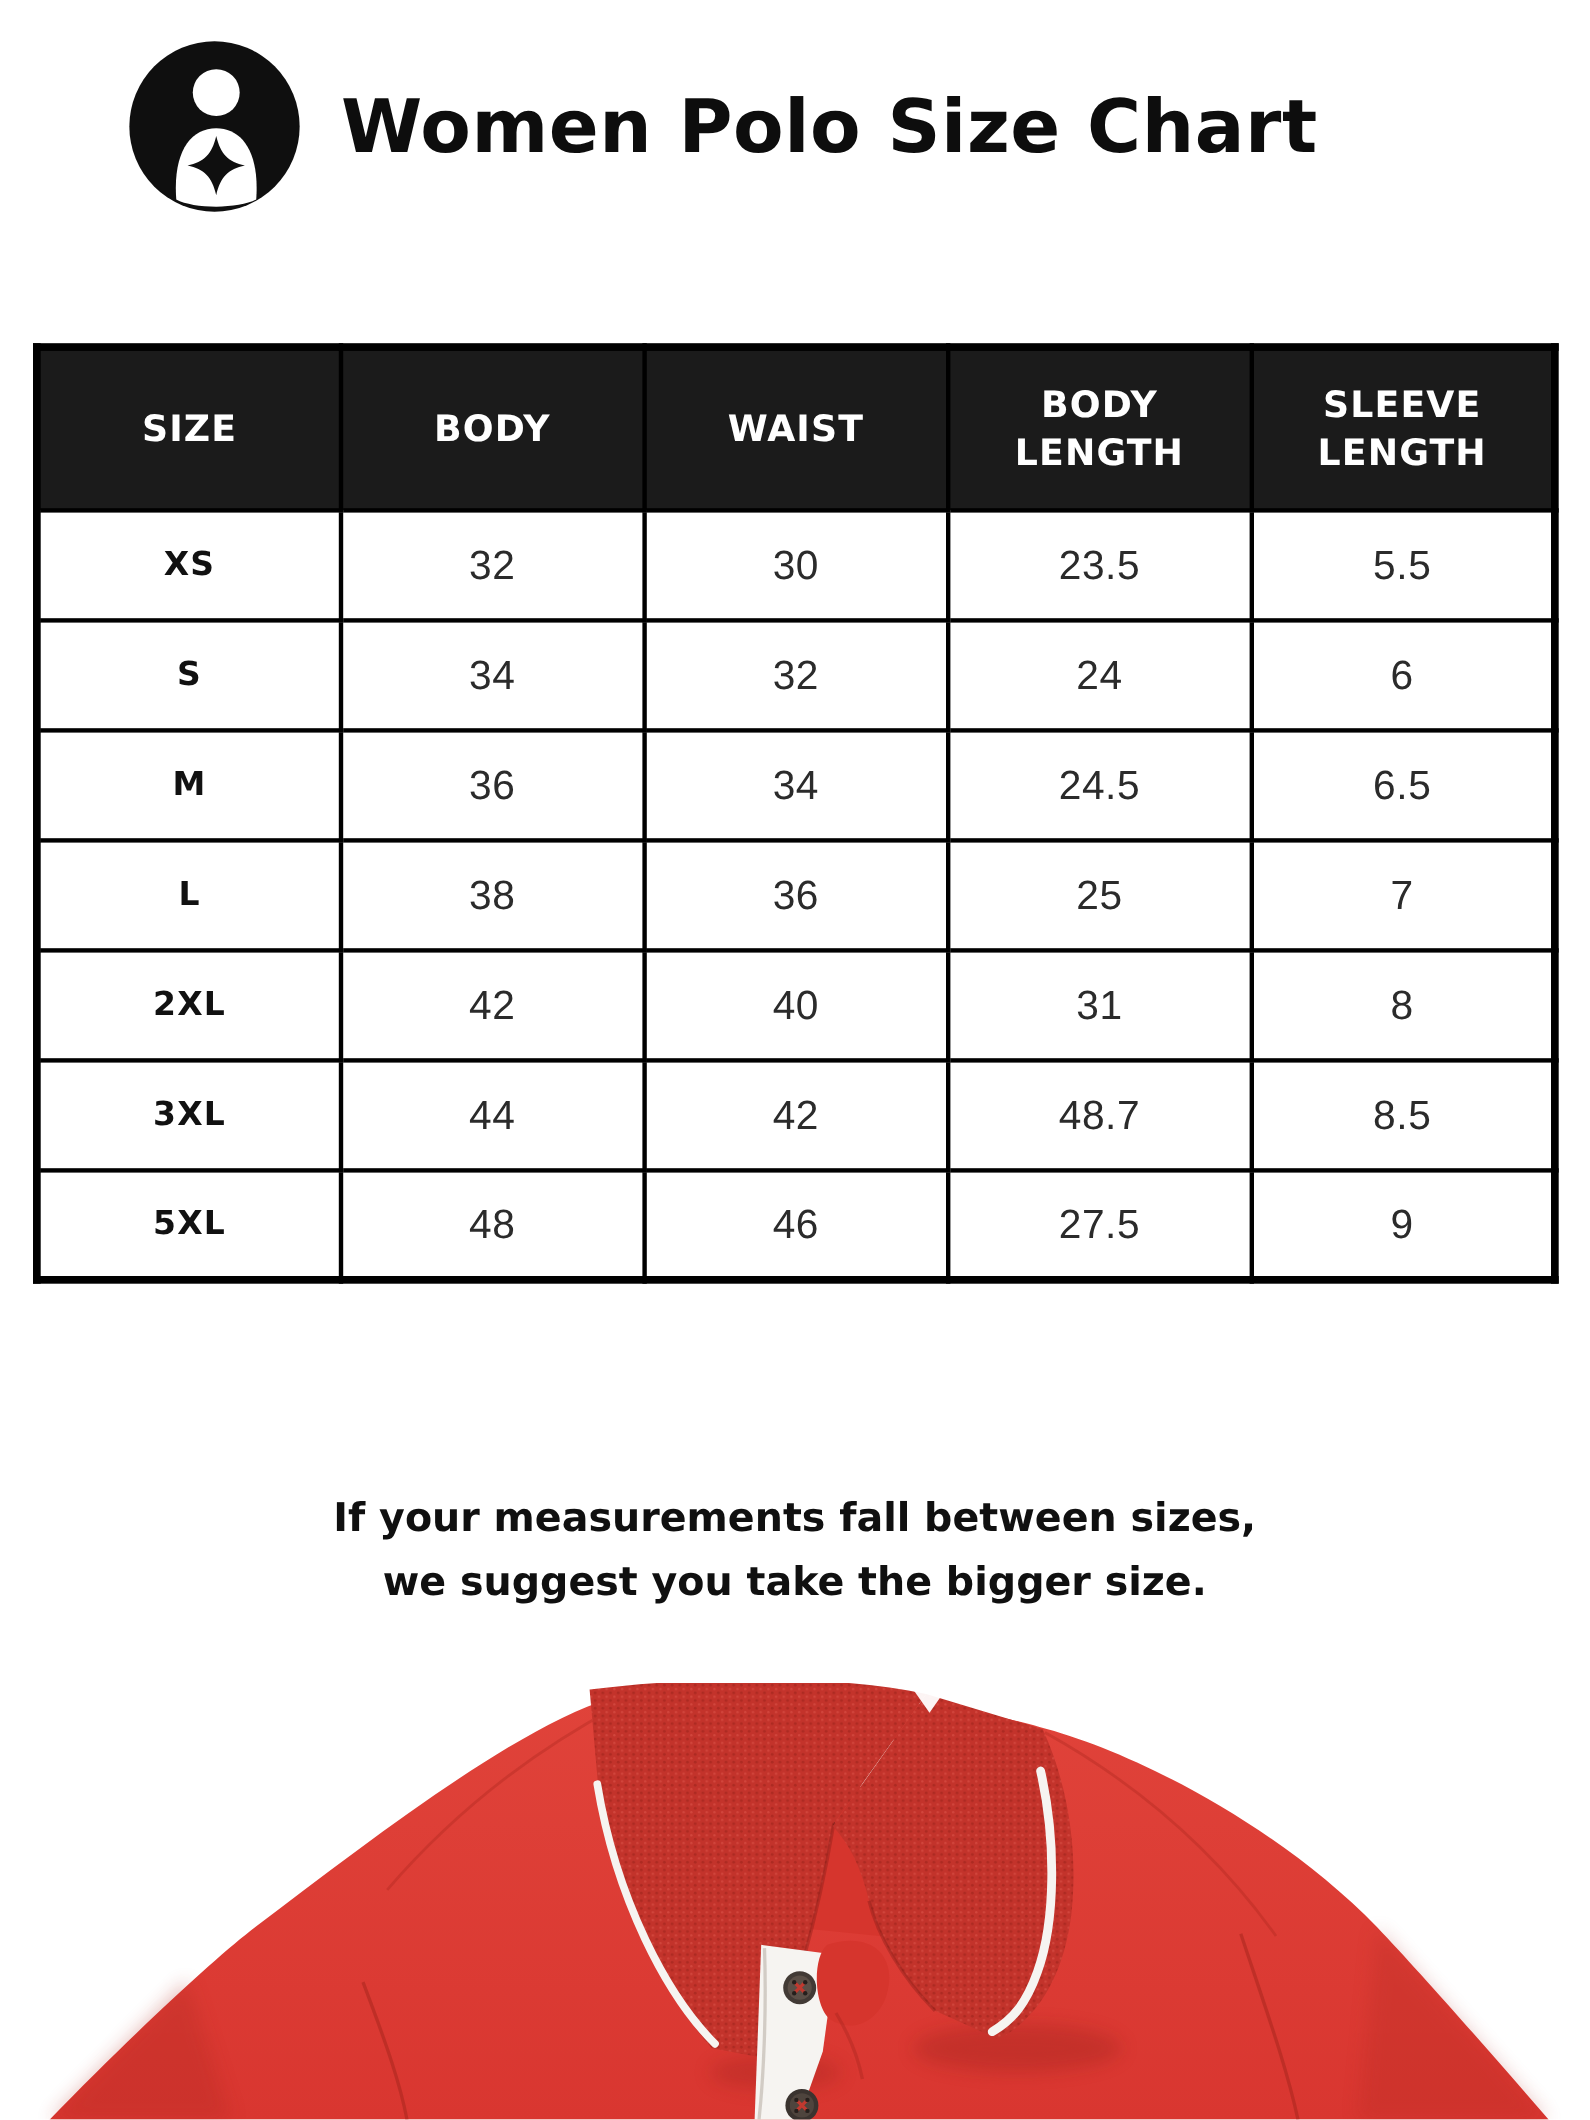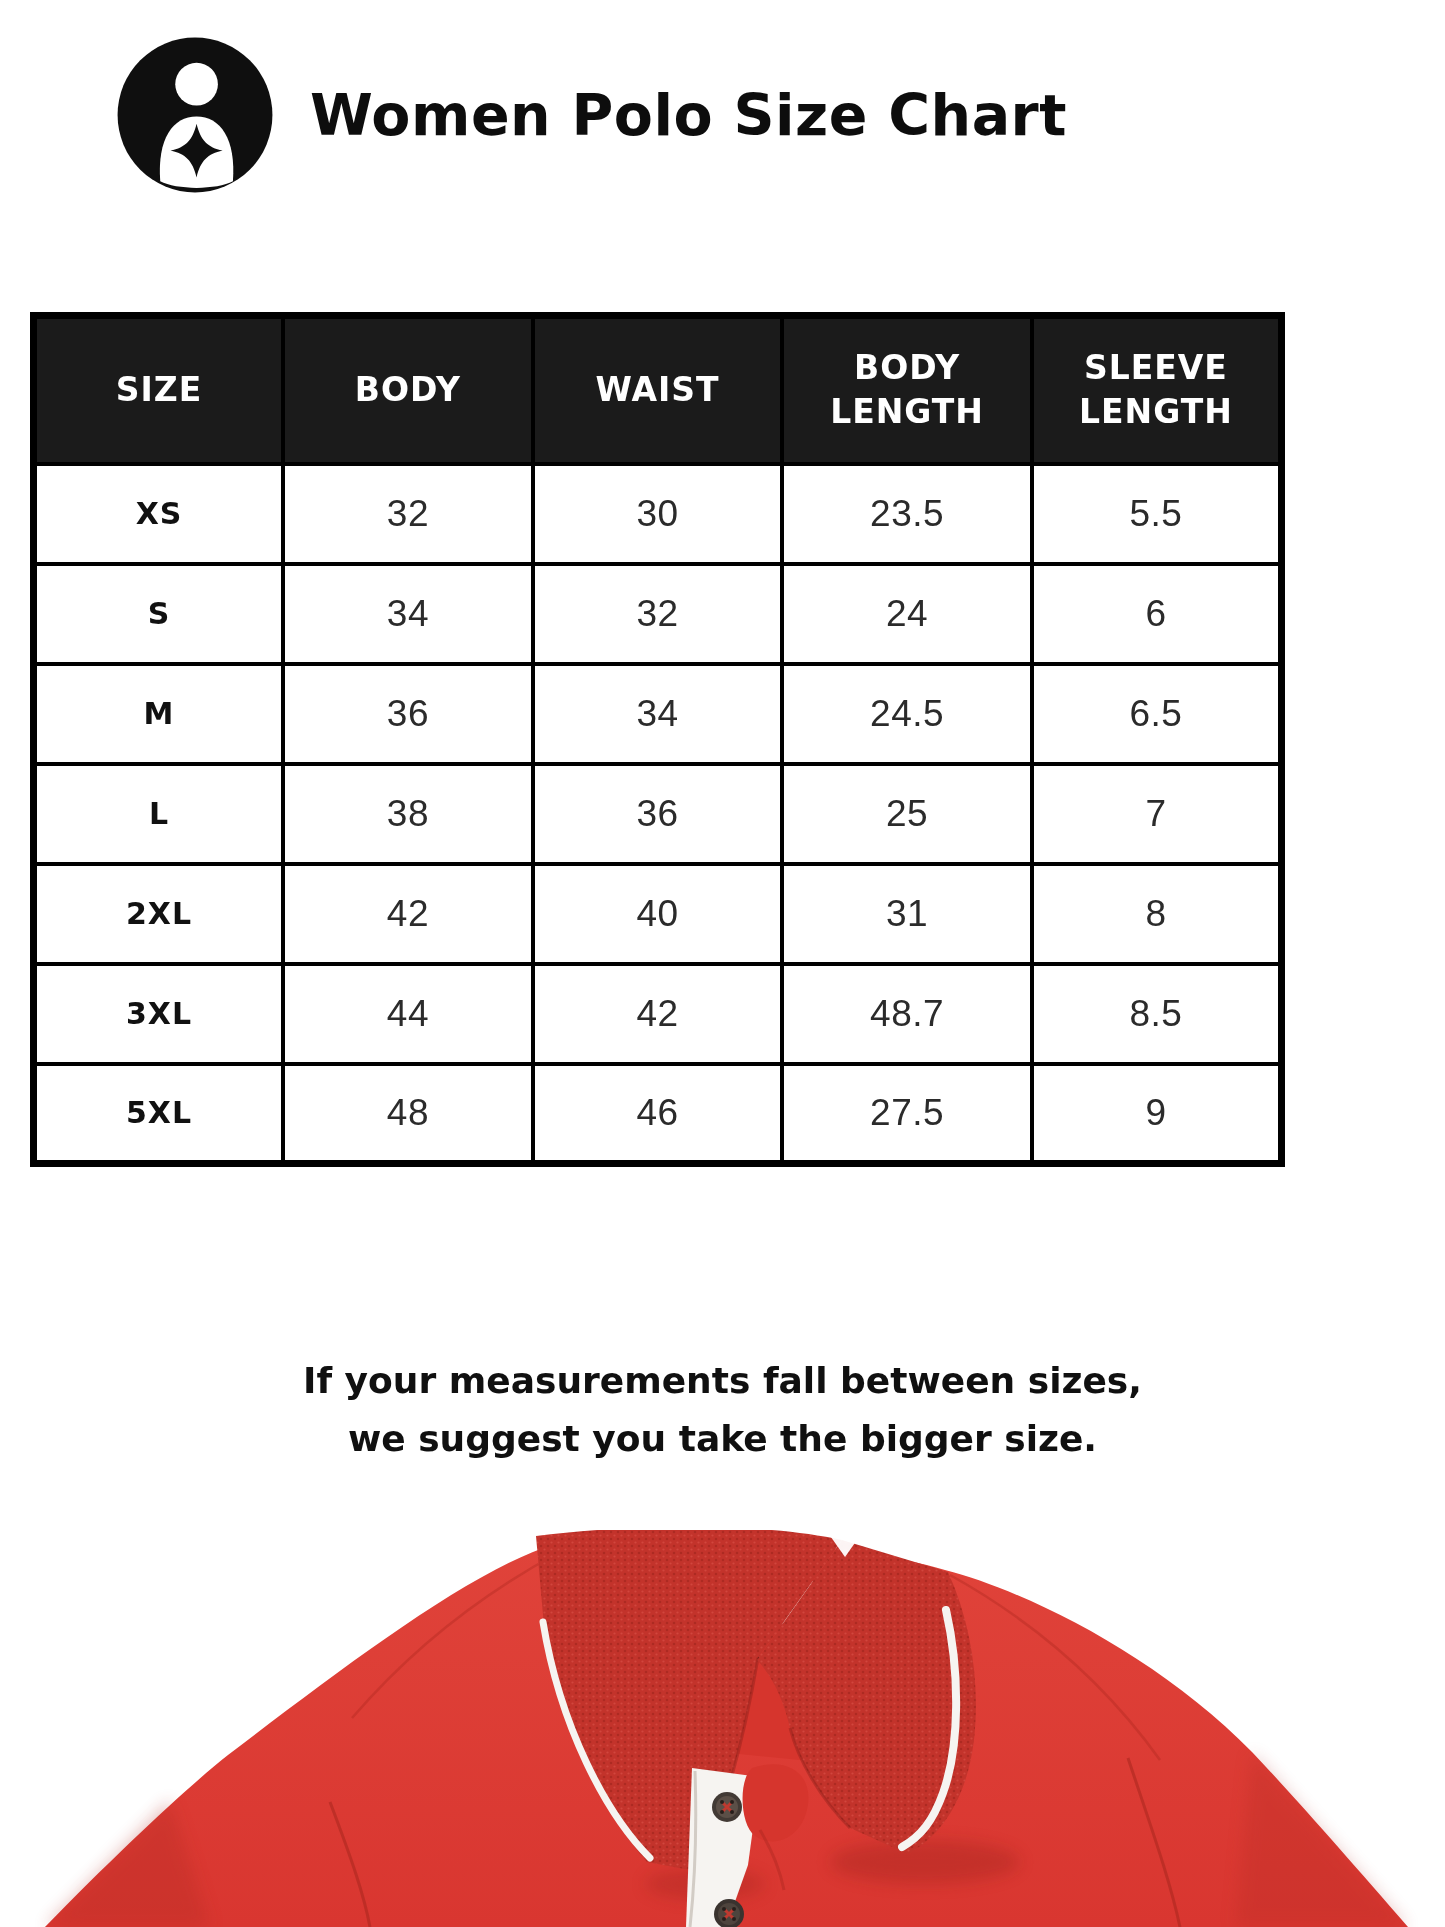--- a/index.html
+++ b/index.html
@@ -21,27 +21,27 @@
     color:var(--text-color);
     overflow:hidden;
   }
   
   .header{
     position:absolute;top:36px;left:116px;
     display:flex;align-items:center;gap:36px;
   }
   .logo{width:158px;height:158px;flex:0 0 auto;}
   .title{
-    font-size:57px;font-weight:800;letter-spacing:0.5px;
+    font-size:67px;font-weight:800;letter-spacing:0.5px;
     color:#0d0d0d;white-space:nowrap;
   }
   
   .size-table{
     position:absolute;top:312px;left:30px;
-    width:1255px;
+    width:1387px;
     border-collapse:collapse;
     table-layout:fixed;
     border:7px solid var(--border-color);
   }
   .size-table th,.size-table td{
     border:4px solid var(--border-color);
     text-align:center;vertical-align:middle;
     width:20%;
   }
   .size-table thead th{

